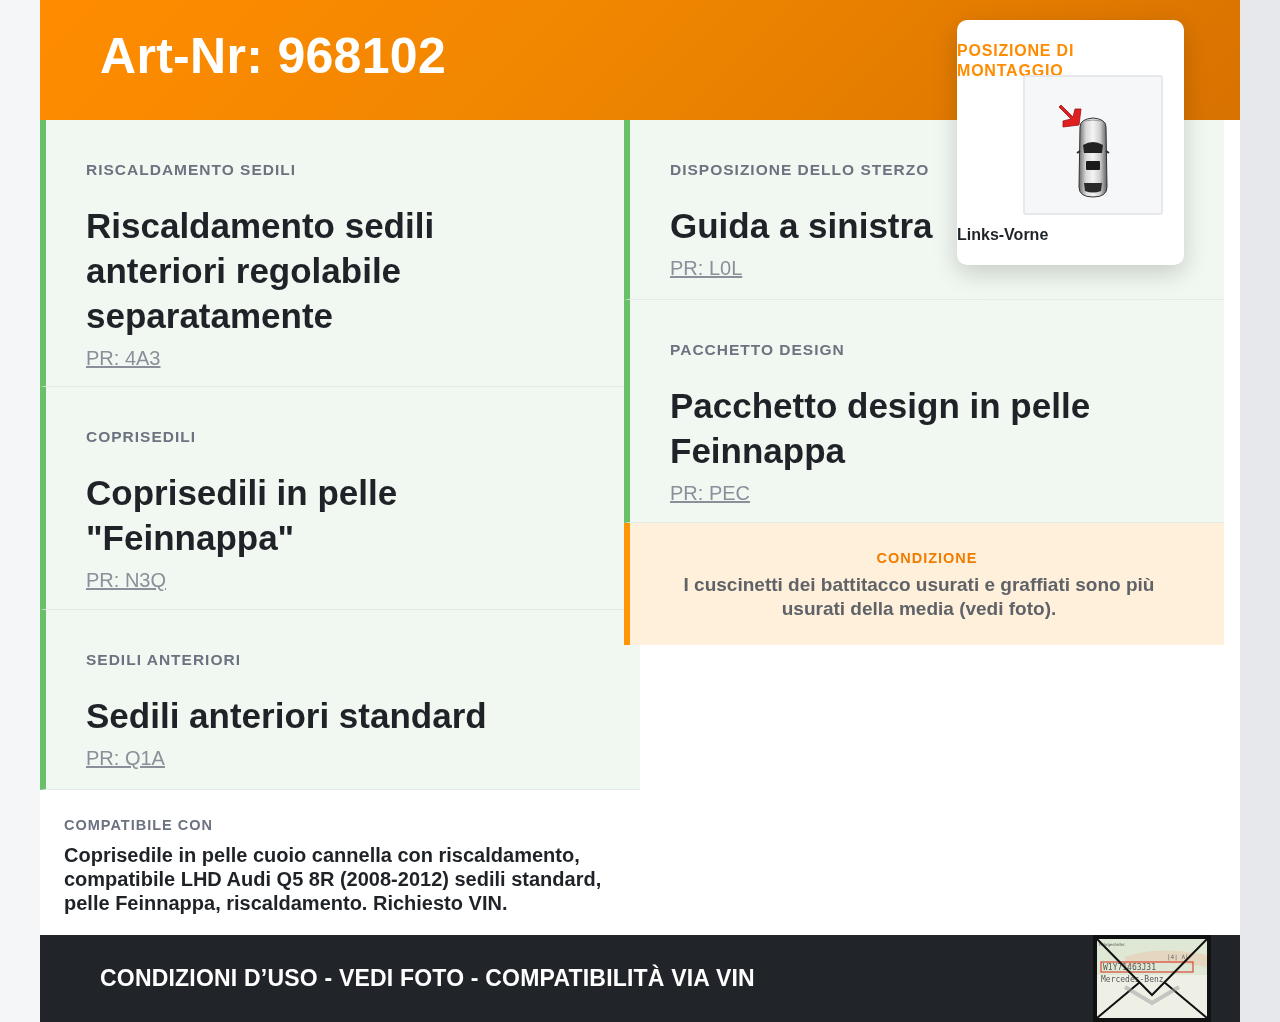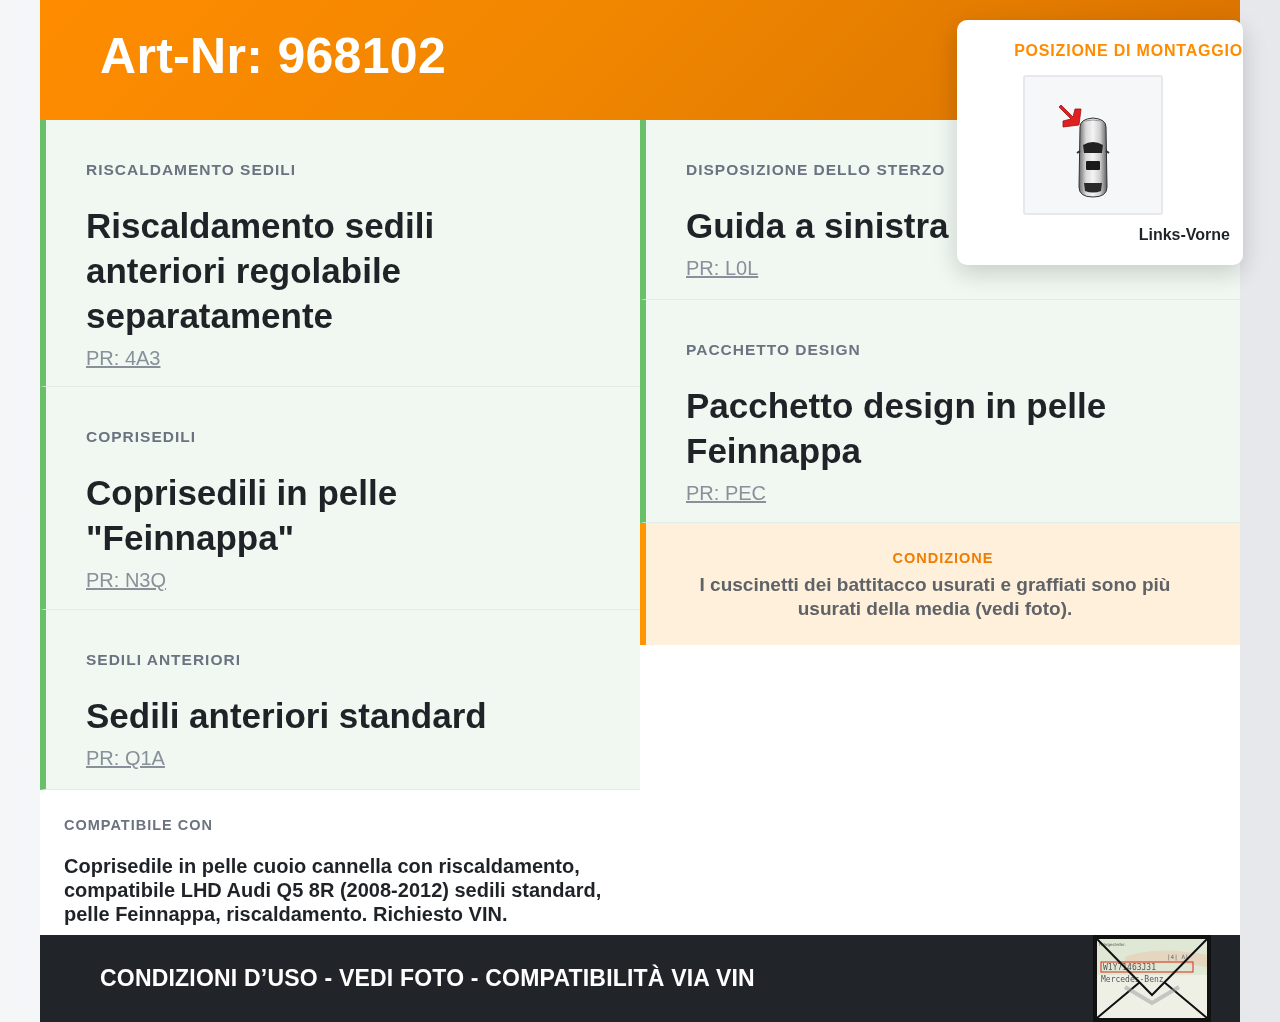--- a/index.html
+++ b/index.html
@@ -17,21 +17,21 @@
       position: absolute; left: 0; top: 0; width: 1200px; height: 120px;
       background: linear-gradient(135deg, #ff8c00 0%, #f08600 45%, #d87200 100%);
     }
     .header-title {
       position: absolute; left: 60px; top: 26px;
       font-size: 50px; font-weight: 700; color: #ffffff; letter-spacing: 0.3px;
       line-height: 60px;
     }
     .col { position: absolute; top: 120px; width: 600px; }
     .col-left { left: 0; height: 815px; border-right: 1px solid #e5e7eb; }
-    .col-right { left: 600px; height: 815px; }
+    .col-right { left: 584px; height: 815px; }
     .spec-card {
       position: absolute; left: 0; width: 600px;
       background: #f1f8f1;
       border-left: 6px solid #6abf69;
       border-bottom: 1px solid #e2ebe6;
       padding: 40px 40px 0 40px;
     }
     .spec-label {
       font-size: 15.5px; font-weight: 700; color: #6b7280; letter-spacing: 1px;
       text-transform: uppercase; line-height: 20px;
@@ -44,21 +44,21 @@
       margin-top: 10px; font-size: 20px; color: #8a9099; line-height: 20px; text-decoration: underline;
     }
     .compat {
       position: absolute; left: 0; top: 670px; width: 600px; height: 145px;
       background: #ffffff; padding: 26px 24px 0 24px;
     }
     .compat-label {
       font-size: 14.5px; font-weight: 700; color: #6b7280; letter-spacing: 1px; line-height: 18px;
     }
     .compat-text {
-      margin-top: 20px; font-size: 20px; font-weight: 700; color: #1f2328; line-height: 24px;
+      margin-top: 9px; font-size: 20px; font-weight: 700; color: #1f2328; line-height: 24px;
       width: 560px;
     }
     .condition {
       position: absolute; left: 0; top: 403px; width: 600px; height: 122px;
       background: #fff0dc; border-left: 6px solid #ff9500;
       padding: 26px 24px 0 24px;
       text-align: center;
     }
     .condition-label {
       font-size: 14.5px; font-weight: 700; color: #f07c00; letter-spacing: 1px; line-height: 18px;
@@ -73,24 +73,24 @@
     }
     .footer-text {
       position: absolute; left: 60px; top: 29px;
       font-size: 23px; font-weight: 700; color: #ffffff; line-height: 28px; letter-spacing: 0.2px;
     }
     .footer-thumb {
       position: absolute; left: 1053px; top: 0; width: 118px; height: 87px;
       background: #f2f0ea; border: 2px solid #111; overflow: hidden;
     }
     .pos-card {
-      position: absolute; left: 957px; top: 20px; width: 286px; height: 245px;
+      position: absolute; left: 957px; top: 20px; width: 227px; height: 245px;
       background: #ffffff; border-radius: 10px;
       box-shadow: 0 8px 24px rgba(0,0,0,0.18);
-      text-align: right;
+      text-align: left;
     }
     .pos-title {
       margin-top: 21px; font-size: 16px; font-weight: 700; color: #ff8c00; letter-spacing: 0.8px;
       line-height: 20px;
     }
     .pos-image {
       position: absolute; left: 66px; top: 55px; width: 140px; height: 140px;
       background: #f6f7f9; border: 2px solid #e6e8eb; border-radius: 3px;
     }
     .pos-caption {

